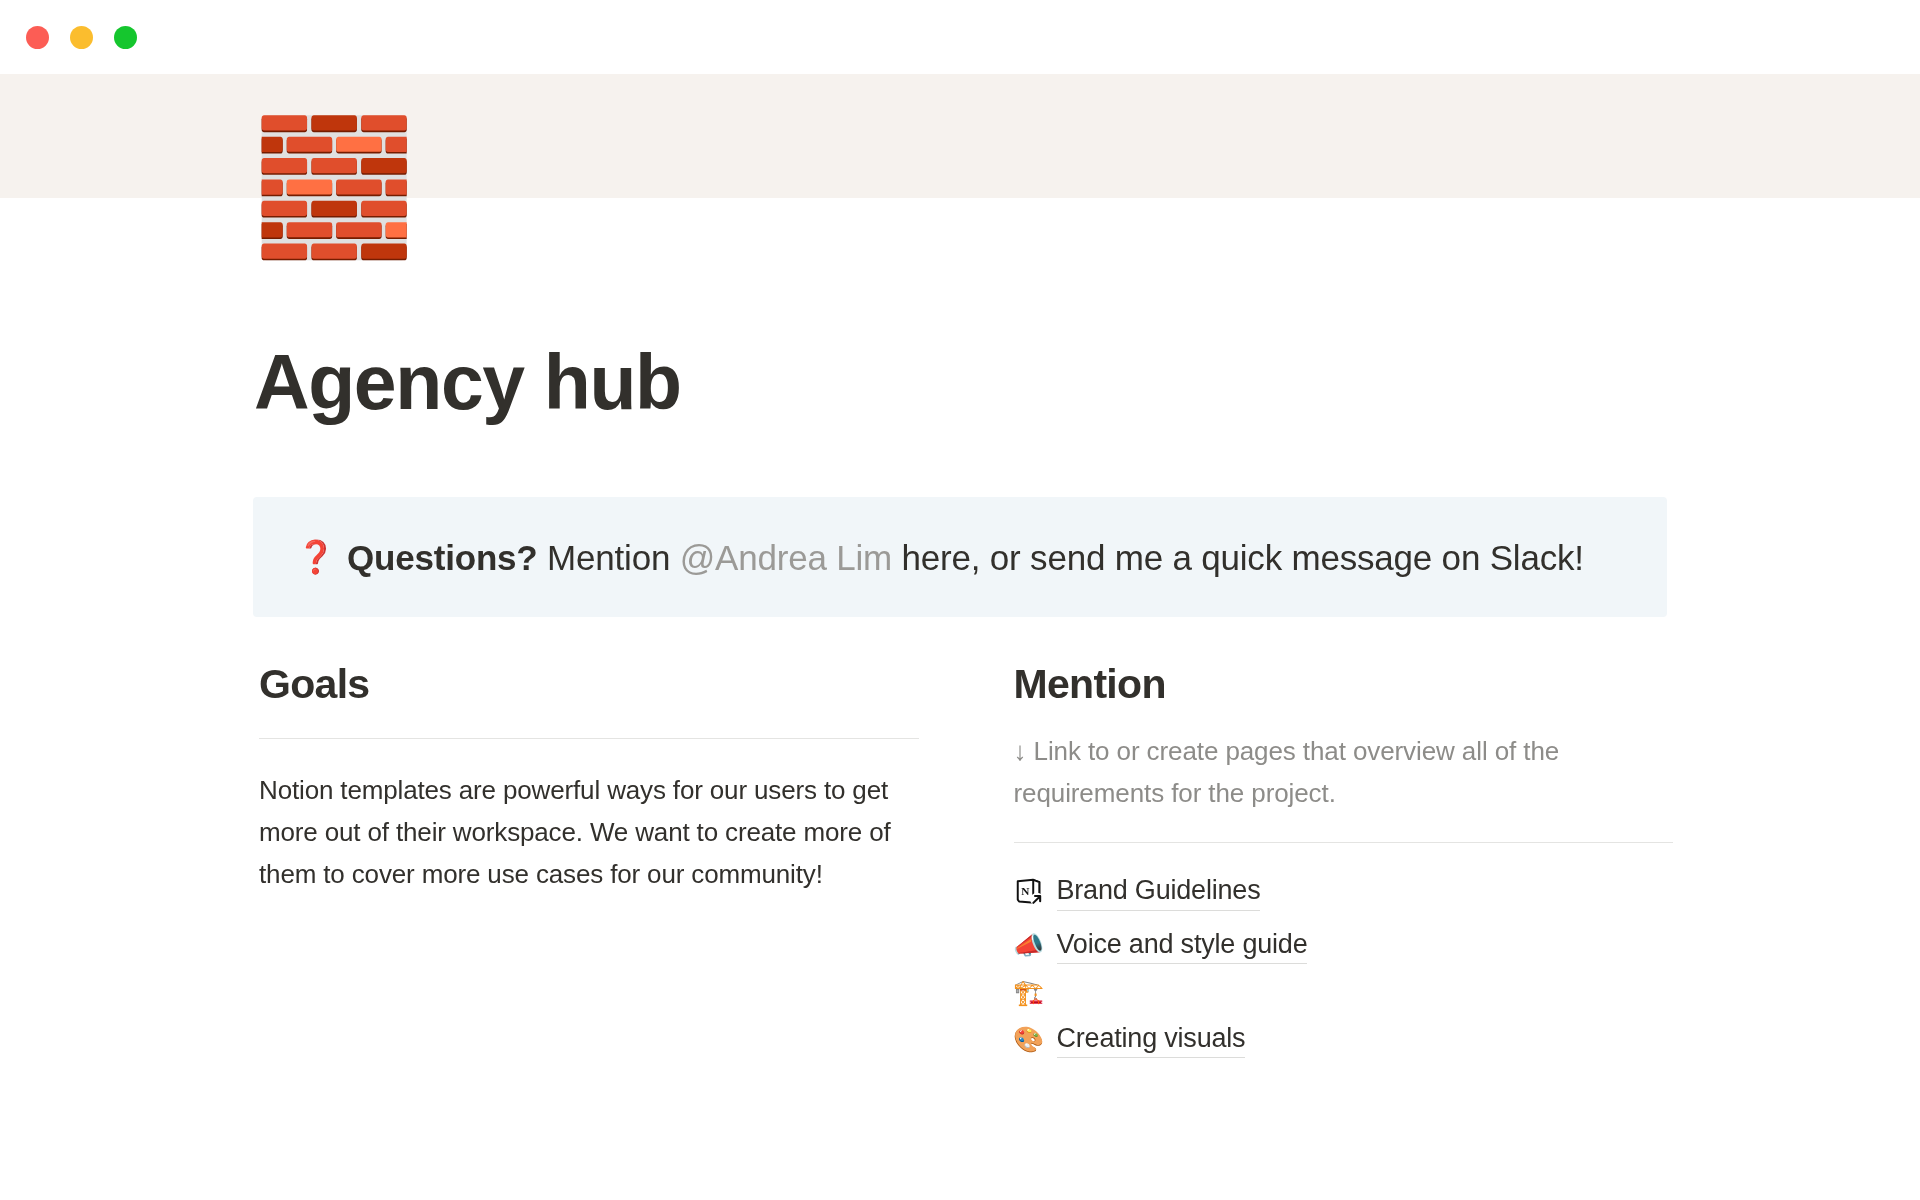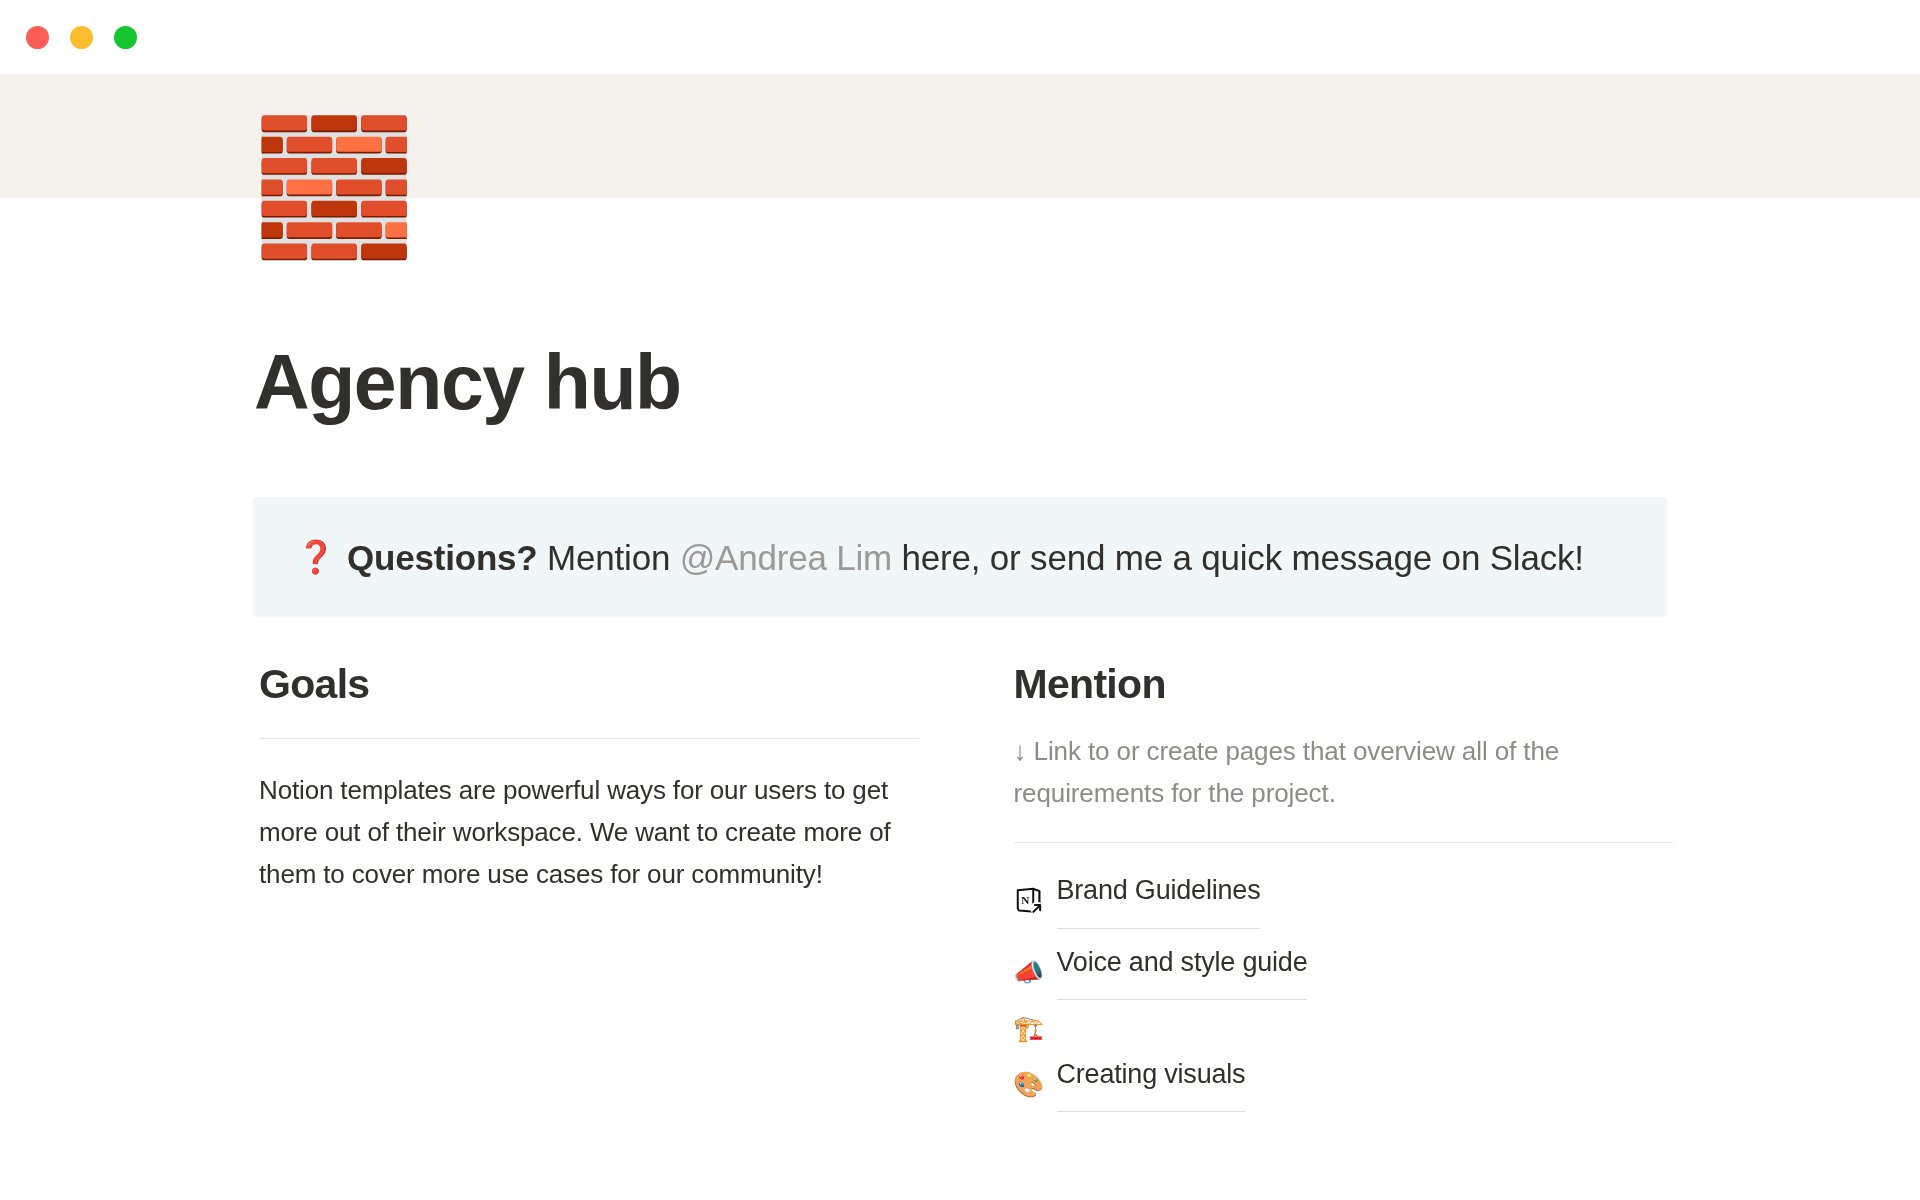--- a/index.html
+++ b/index.html
@@ -116,21 +116,21 @@
   }
   .guide-emoji {
     font-size:25px; width:30px;
     text-align:center; line-height:1;
     flex:none;
   }
   .guide-label {
     font-size:27px; color:#32302C;
     letter-spacing:-0.2px;
     border-bottom:1px solid #DCDCDA;
-    padding-bottom:19px;
+    padding-bottom:1px;
     line-height:1.3;
   }
   .notion-ico { width:30px; height:30px; flex:none; display:block; }
 </style>
 </head>
 <body>
 
 <div class="titlebar">
   <div class="traffic">
     <span class="dot red"></span>

